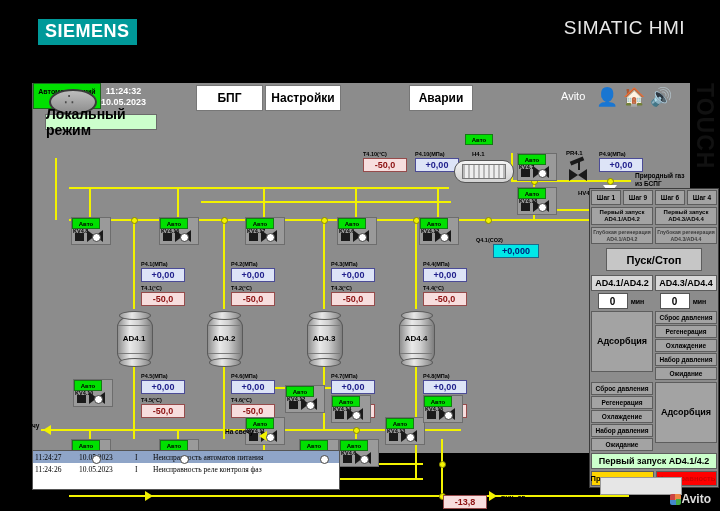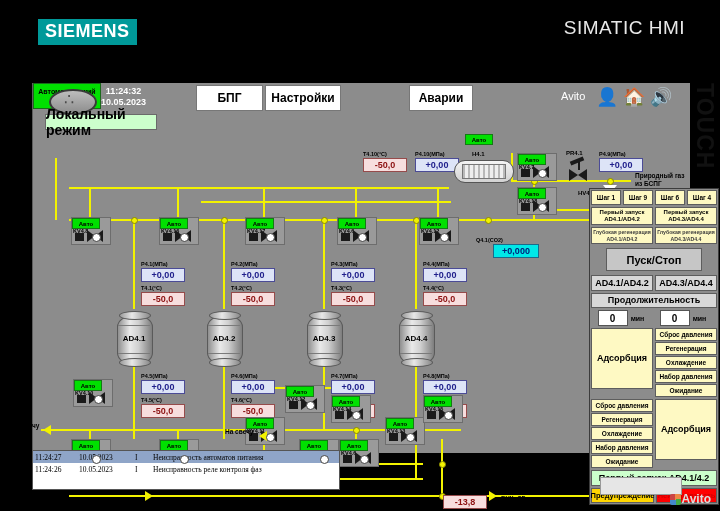--- a/index.html
+++ b/index.html
@@ -117,21 +117,21 @@
   #hv42 .t2{position:absolute;left:0;top:10px;width:0;height:0;border-left:7px solid transparent;
     border-right:7px solid transparent;border-bottom:9px solid #fff;}
   #hv42lbl{position:absolute;left:545px;top:57px;font-size:6px;font-weight:bold;color:#000;}
 
   .plabel{position:absolute;font-size:6.5px;font-weight:bold;color:#000;line-height:8px;white-space:nowrap;}
 
   
   #ctrl{position:absolute;left:556px;top:105px;width:128px;background:#8c8c8c;
     border:1px solid #3c3c3c;}
   #ctrl .row{display:flex;}
-  #ctrl .cell{background:#fef9c3;border:1px solid #5d5d5d;color:#000;text-align:center;
+  #ctrl .cell{background:#a3a3a3;border:1px solid #5d5d5d;color:#000;text-align:center;
     font-size:6px;font-weight:bold;display:flex;align-items:center;justify-content:center;
     line-height:7px;margin:1px;}
   #ctrl .wide{width:124px;height:12px;font-size:8px;background:#d8d8d8;}
   #ctrl .step{width:28px;height:13px;font-size:6.5px;}
   #ctrl .half{width:60px;height:16px;}
   #ctrl .halfdim{width:60px;height:15px;color:#3c3c3c;font-size:5.2px;}
   #ctrl .startstop{width:94px;height:21px;margin:3px auto;background:#c6c6c6;font-size:11px;
     font-weight:bold;border:1px solid #5d5d5d;display:flex;align-items:center;justify-content:center;}
   #ctrl .grp{width:60px;height:14px;font-size:9px;background:#d8d8d8;}
   #ctrl .durhead{width:124px;height:13px;font-size:9px;background:#d8d8d8;}
@@ -547,23 +547,20 @@
       <div class="row">
         <div class="cell halfdim">Глубокая регенерация AD4.1/AD4.2</div>
         <div class="cell halfdim">Глубокая регенерация AD4.3/AD4.4</div>
       </div>
       <div class="startstop">Пуск/Стоп</div>
       <div class="row">
         <div class="cell grp">AD4.1/AD4.2</div>
         <div class="cell grp">AD4.3/AD4.4</div>
       </div>
       <div class="row">
-          <div class="cell durhead">Продолжительность</div>
-        </div>
-      <div class="row">
         <div class="numwrap">
           <div class="num">0</div>
           <div class="unit">мин</div>
         </div>
         <div class="numwrap">
           <div class="num">0</div>
           <div class="unit">мин</div>
         </div>
       </div>
       <div class="row">

